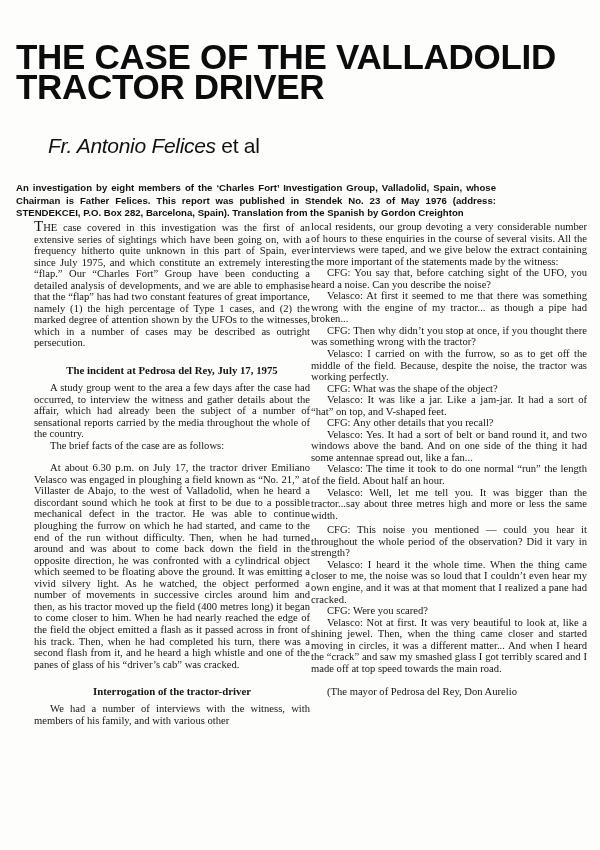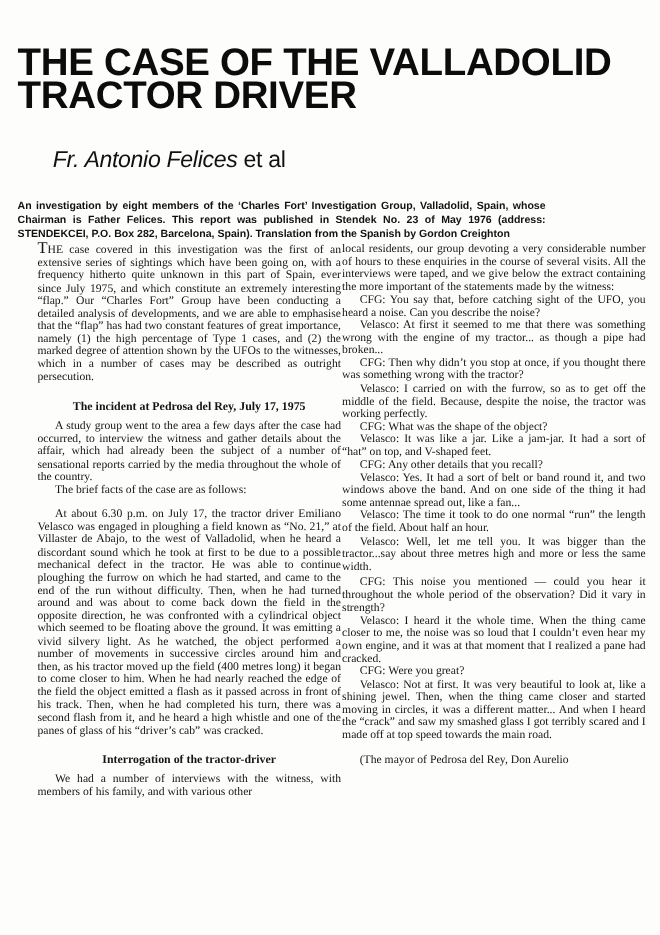--- a/index.html
+++ b/index.html
@@ -75,19 +75,19 @@
       <p class="qa"><span class="sp">CFG:</span><span> Then why didn’t you stop at once, if you thought there was something wrong with the tractor?</span></p>
       <p class="qa"><span class="sp">Velasco:</span><span> I carried on with the furrow, so as to get off the middle of the field. Because, despite the noise, the tractor was working perfectly.</span></p>
       <p class="qa"><span class="sp">CFG:</span><span> What was the shape of the object?</span></p>
       <p class="qa"><span class="sp">Velasco:</span><span> It was like a jar. Like a jam-jar. It had a sort of “hat” on top, and V-shaped feet.</span></p>
       <p class="qa"><span class="sp">CFG:</span><span> Any other details that you recall?</span></p>
       <p class="qa"><span class="sp">Velasco:</span><span> Yes. It had a sort of belt or band round it, and two windows above the band. And on one side of the thing it had some antennae spread out, like a fan...</span></p>
       <p class="qa"><span class="sp">Velasco:</span><span> The time it took to do one normal “run” the length of the field. About half an hour.</span></p>
       <p class="qa"><span class="sp">Velasco:</span><span> Well, let me tell you. It was bigger than the tractor...say about three metres high and more or less the same width.</span></p>
       <p class="qa spaced"><span class="sp">CFG:</span><span> This noise you mentioned — could you hear it throughout the whole period of the observation? Did it vary in strength?</span></p>
       <p class="qa"><span class="sp">Velasco:</span><span> I heard it the whole time. When the thing came closer to me, the noise was so loud that I couldn’t even hear my own engine, and it was at that moment that I realized a pane had cracked.</span></p>
-      <p class="qa"><span class="sp">CFG:</span><span> Were you great?</span></p>
+      <p class="qa"><span class="sp">CFG:</span><span> Were you scared?</span></p>
       <p class="qa"><span class="sp">Velasco:</span><span> Not at first. It was very beautiful to look at, like a shining jewel. Then, when the thing came closer and started moving in circles, it was a different matter... And when I heard the “crack” and saw my smashed glass I got terribly scared and I made off at top speed towards the main road.</span></p>
     </div>
     <p class="mayor">(The mayor of Pedrosa del Rey, Don Aurelio</p>
   </div>
 
 </div>
 
 </body></html>

